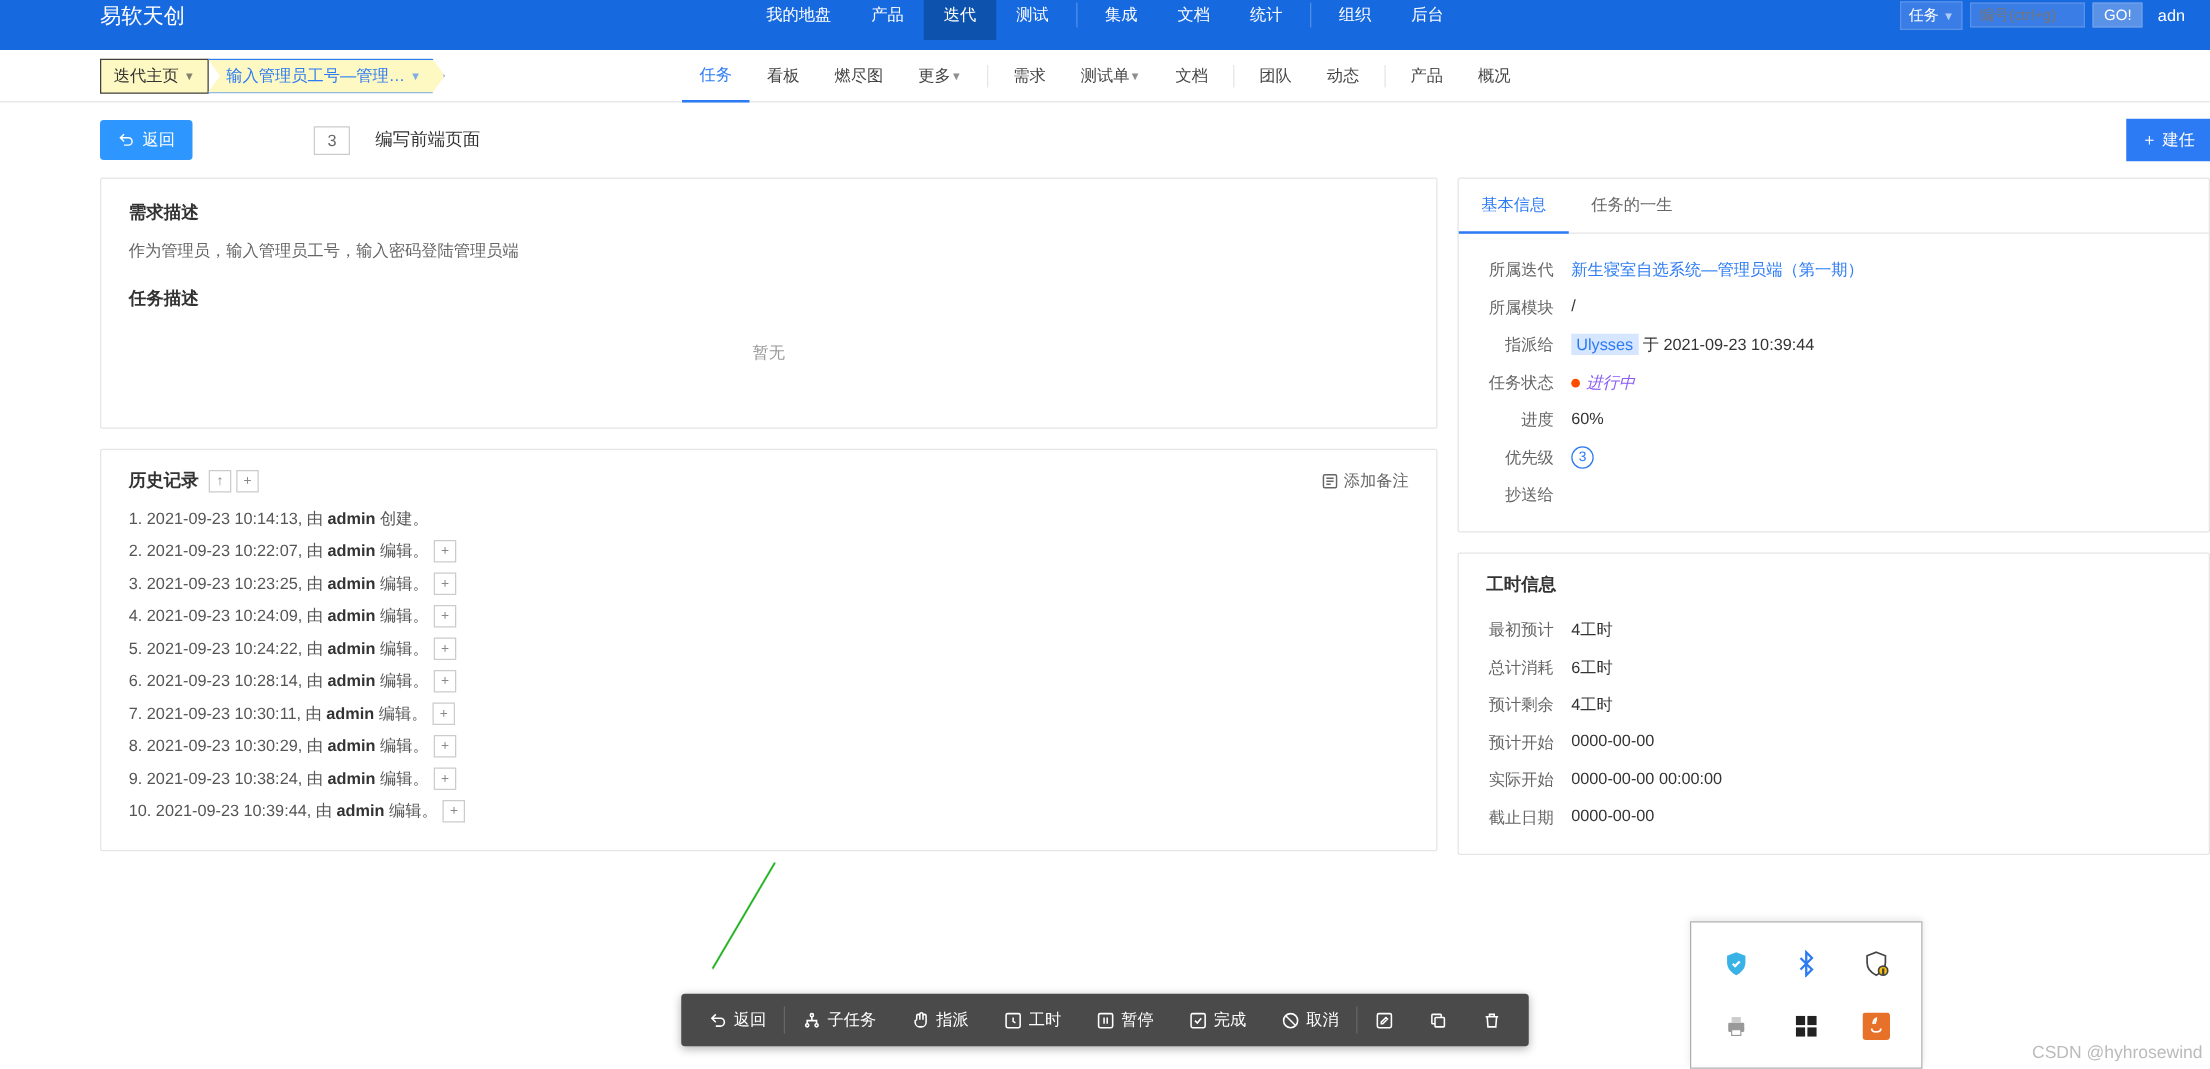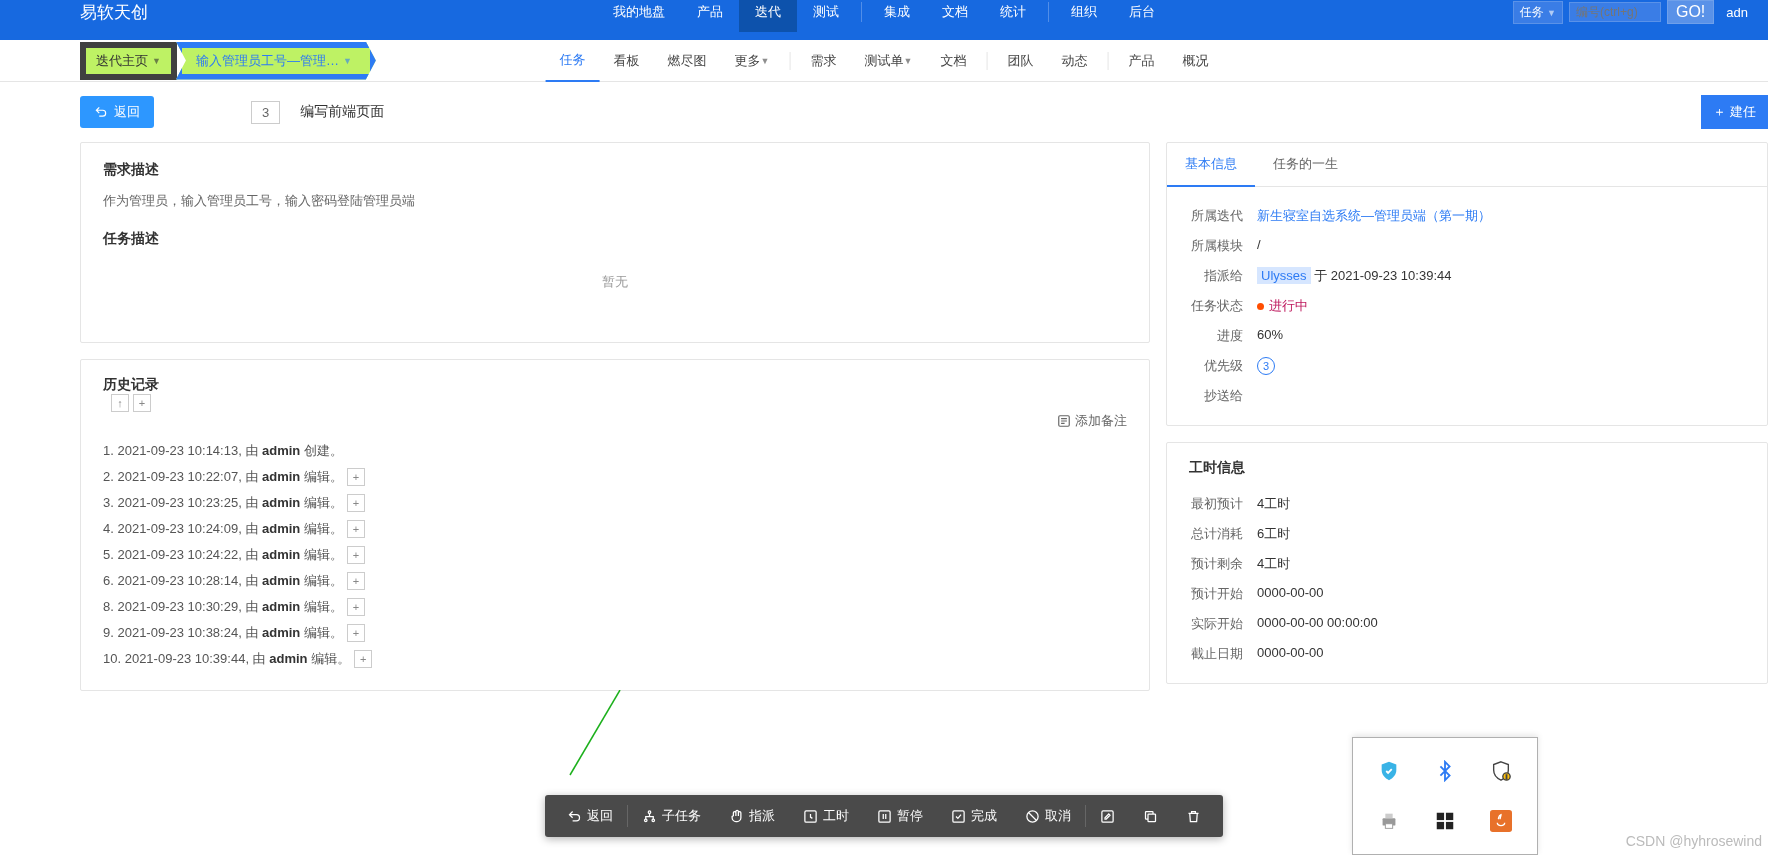--- a/index.html
+++ b/index.html
@@ -8,26 +8,26 @@
     
     .top-nav { background: #1769e0; color: #fff; height: 40px; display: flex; align-items: center; padding: 0 20px 16px 80px; }
     .app-name { font-size: 17px; flex: 0 0 auto; margin-right: auto; }
     .nav-center { display: flex; gap: 0; position: absolute; left: 50%; transform: translateX(-50%); height: 40px; align-items: stretch; }
     .nav-item { color: #fff; padding: 0 16px; display: flex; align-items: center; cursor: pointer; font-size: 13px; }
     .nav-item.active { background: #0d52ac; }
     .nav-sep { width: 1px; background: rgba(255,255,255,0.25); margin: 10px 6px; }
     .nav-right { display: flex; align-items: center; gap: 6px; margin-left: auto; }
     .search-type { background: #3a7de6; border: 1px solid #5a92e8; color: #fff; padding: 2px 6px; font-size: 12px; }
     .search-box { background: #3a7de6; border: 1px solid #5a92e8; color: #fff; padding: 2px 6px; font-size: 12px; width: 92px; }
-    .go-btn { background: #5a92e8; border: 1px solid #6fa0ea; color: #fff; padding: 2px 8px; font-size: 16px; cursor: pointer; }
+    .go-btn { background: #5a92e8; border: 1px solid #6fa0ea; color: #fff; padding: 2px 8px; font-size: 12px; cursor: pointer; }
     .user-text { color: #fff; font-size: 13px; padding-left: 6px; }
     
     
     .sub-nav { background: #fff; border-bottom: 1px solid #e5e5e5; height: 42px; display: flex; align-items: center; padding: 0 0 0 80px; }
-    .breadcrumb-sel { border: 6px solid #404040; padding: 4px 10px; cursor: pointer; font-size: 13px; display: inline-flex; align-items: center; gap: 4px; background: #bef264; }
+    .breadcrumb-sel { border: 1px solid #404040; padding: 4px 10px; cursor: pointer; font-size: 13px; display: inline-flex; align-items: center; gap: 4px; background: #fef9c3; }
     .breadcrumb-sel.arrow { border-color: #2d7bf4; color: #2d7bf4; padding: 4px 18px 4px 14px; clip-path: polygon(0 0, calc(100% - 10px) 0, 100% 50%, calc(100% - 10px) 100%, 0 100%, 10px 50%); margin-left: -1px; }
     .dropdown-caret { font-size: 9px; opacity: 0.6; }
     .sub-center { display: flex; gap: 0; position: absolute; left: 50%; transform: translateX(-50%); height: 42px; align-items: stretch; }
     .sub-item { padding: 0 14px; display: flex; align-items: center; cursor: pointer; color: #444; }
     .sub-item.active { color: #2d7bf4; border-bottom: 2px solid #2d7bf4; font-weight: 500; }
     .sub-sep { width: 1px; background: #e5e5e5; margin: 12px 6px; }
     
     
     .toolbar { display: flex; align-items: center; padding: 14px 80px; gap: 12px; }
     .btn-back { background: #2d97ff; color: #fff; border: none; padding: 7px 14px; border-radius: 3px; cursor: pointer; display: inline-flex; align-items: center; gap: 6px; font-size: 13px; }
@@ -41,42 +41,42 @@
     .right-col { width: 602px; }
     
     .card { background: #fff; border: 1px solid #e5e5e5; border-radius: 2px; margin-bottom: 16px; }
     .card-pad { padding: 18px 22px; }
     .section { margin-bottom: 18px; }
     .section-title { font-weight: 600; font-size: 14px; margin-bottom: 10px; }
     .section-body { color: #666; font-size: 13px; line-height: 1.8; }
     .empty { text-align: center; color: #999; padding: 12px 0; }
     
     
-    .hist-head { display: flex; align-items: flex-start; padding: 16px 22px 8px; flex-direction: column; }
+    .hist-head { display: flex; align-items: flex-end; padding: 16px 22px 8px; }
     .hist-head .hist-title { font-weight: 600; font-size: 14px; }
     .hist-ctrl { display: inline-flex; gap: 4px; margin-left: 8px; }
     .sq-btn { width: 18px; height: 18px; border: 1px solid #ccc; display: inline-flex; align-items: center; justify-content: center; cursor: pointer; font-size: 11px; color: #888; }
     .add-note { margin-left: auto; color: #666; cursor: pointer; display: inline-flex; align-items: center; gap: 4px; font-size: 13px; }
     .hist-list { padding: 0 22px 18px; font-size: 13px; color: #555; line-height: 2; }
     .hist-list li { list-style: none; }
     .hist-list b { color: #333; font-weight: 600; }
     .hist-list .sq-btn { margin-left: 4px; vertical-align: middle; }
     
     
     .tabs { display: flex; border-bottom: 1px solid #e5e5e5; }
     .tab { padding: 12px 18px; cursor: pointer; color: #666; }
     .tab.active { color: #2d7bf4; border-bottom: 2px solid #2d7bf4; margin-bottom: -1px; }
     .info-table { width: 100%; padding: 14px 22px; }
     .info-row { display: flex; padding: 6px 0; font-size: 13px; }
     .info-label { width: 68px; text-align: right; color: #666; padding-right: 14px; flex-shrink: 0; }
     .info-value { color: #333; }
     .link { color: #2d7bf4; cursor: pointer; }
     .assignee { background: #d6e6ff; padding: 1px 4px; }
     .status-dot { display: inline-block; width: 7px; height: 7px; border-radius: 50%; background: #ff4d00; margin-right: 5px; }
-    .status-txt { color: #be185d; }
+    .status-txt { color: #8b5cf6; font-style: italic; }
     .priority-badge { display: inline-flex; width: 18px; height: 18px; border: 1.5px solid #2d7bf4; border-radius: 50%; align-items: center; justify-content: center; color: #2d7bf4; font-size: 11px; }
     
     .right-section-title { font-size: 14px; font-weight: 600; padding: 16px 22px 8px; }
     
     
     .action-bar { position: fixed; bottom: 18px; left: 50%; transform: translateX(-50%); background: #4a4a4a; color: #fff; border-radius: 3px; display: flex; align-items: center; height: 42px; padding: 0 8px; box-shadow: 0 2px 8px rgba(0,0,0,0.3); }
     .action-btn { padding: 0 14px; display: flex; align-items: center; gap: 5px; cursor: pointer; height: 100%; font-size: 13px; border: none; background: transparent; color: #fff; }
     .action-sep { width: 1px; height: 22px; background: #666; }
     .action-icon { width: 15px; height: 15px; }
     
@@ -186,20 +186,21 @@
           <span>添加备注</span>
         </span>
       </div>
       <ul class="hist-list" id="hist-list">
           <li>1. 2021-09-23 10:14:13, 由 <b>admin</b> 创建。</li>
           <li>2. 2021-09-23 10:22:07, 由 <b>admin</b> 编辑。<span class="sq-btn">+</span></li>
           <li>3. 2021-09-23 10:23:25, 由 <b>admin</b> 编辑。<span class="sq-btn">+</span></li>
           <li>4. 2021-09-23 10:24:09, 由 <b>admin</b> 编辑。<span class="sq-btn">+</span></li>
           <li>5. 2021-09-23 10:24:22, 由 <b>admin</b> 编辑。<span class="sq-btn">+</span></li>
           <li>6. 2021-09-23 10:28:14, 由 <b>admin</b> 编辑。<span class="sq-btn">+</span></li>
+          <li>7. 2021-09-23 10:30:11, 由 <b>admin</b> 编辑。<span class="sq-btn">+</span></li>
           <li>8. 2021-09-23 10:30:29, 由 <b>admin</b> 编辑。<span class="sq-btn">+</span></li>
           <li>9. 2021-09-23 10:38:24, 由 <b>admin</b> 编辑。<span class="sq-btn">+</span></li>
           <li>10. 2021-09-23 10:39:44, 由 <b>admin</b> 编辑。<span class="sq-btn">+</span></li>
         </ul>
     </div>
   </div>
 
   <div class="right-col">
     <div class="card">
       <div class="tabs">

